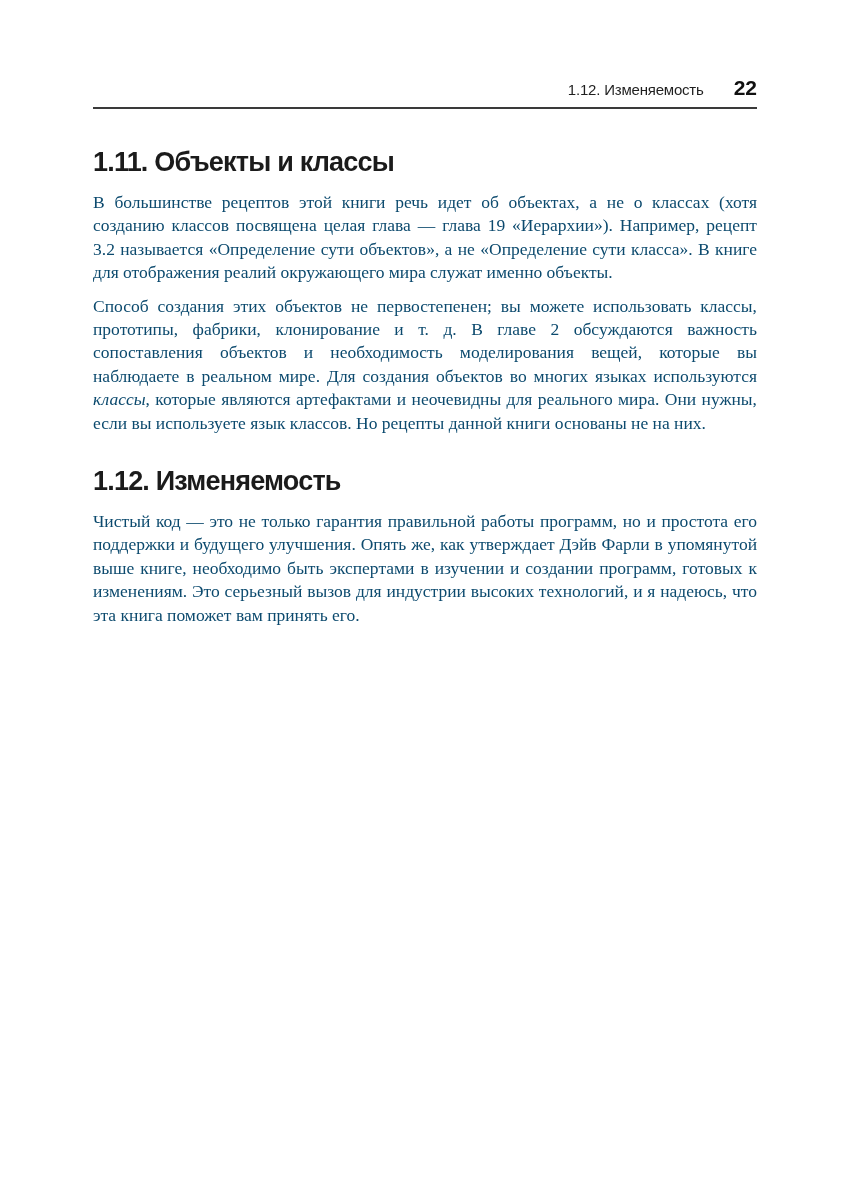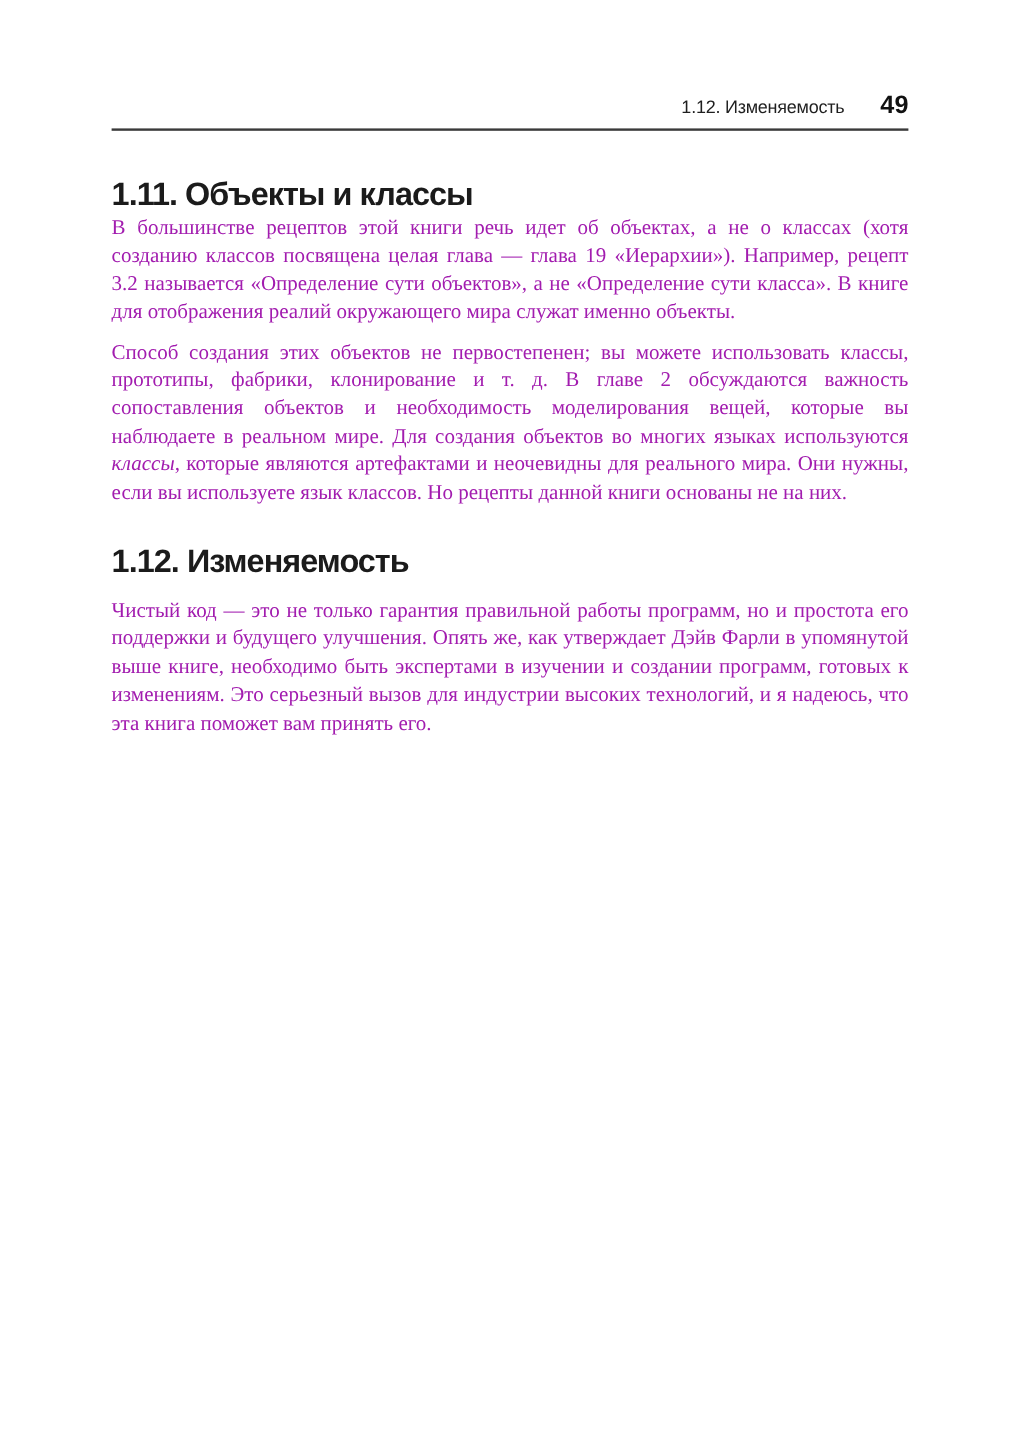--- a/index.html
+++ b/index.html
@@ -50,44 +50,45 @@
   .section-heading {
     font-family: "Liberation Sans", sans-serif;
     font-weight: 700;
     font-size: 27px;
     letter-spacing: -0.8px;
     color: #1b1b1b;
     margin: 0;
   }
   .heading-first {
     margin-top: 38px;
+    margin-bottom: 13px;
   }
   .heading-second {
     margin-top: 31px;
     margin-bottom: 13px;
   }
   .body-para {
     font-size: 17.5px;
     line-height: 23.4px;
     text-align: justify;
     margin: 0 0 10px 0;
-    color: #a21caf;
+    color: #0c4a6e;
   }
   .body-para em {
   }
 </style>
 </head>
 <body>
 
 <div class="page">
   <div class="content">
 
     <div class="running-header">
       <span class="running-title">1.12. Изменяемость</span>
-      <span class="page-number">49</span>
+      <span class="page-number">22</span>
     </div>
     <hr class="header-rule">
 
     <h1 class="section-heading heading-first">1.11. Объекты и классы</h1>
 
     <p class="body-para">В большинстве рецептов этой книги речь идет об объектах, а не о классах (хотя созданию классов посвящена целая глава — глава 19 «Иерархии»). Например, рецепт 3.2 называется «Определение сути объектов», а не «Определение сути класса». В книге для отображения реалий окружающего мира служат именно объекты.</p>
 
     <p class="body-para"><span>Способ создания этих объектов не первостепенен; вы можете использовать классы, прототипы, фабрики, клонирование и т. д. В главе 2 обсуждаются важность сопоставления объектов и необходимость моделирования вещей, которые вы наблюдаете в реальном мире. Для создания объектов во многих языках используются </span><em>классы</em><span>, которые являются артефактами и неочевидны для реального мира. Они нужны, если вы используете язык классов. Но рецепты данной книги основаны не на них.</span></p>
 
     <h1 class="section-heading heading-second">1.12. Изменяемость</h1>

